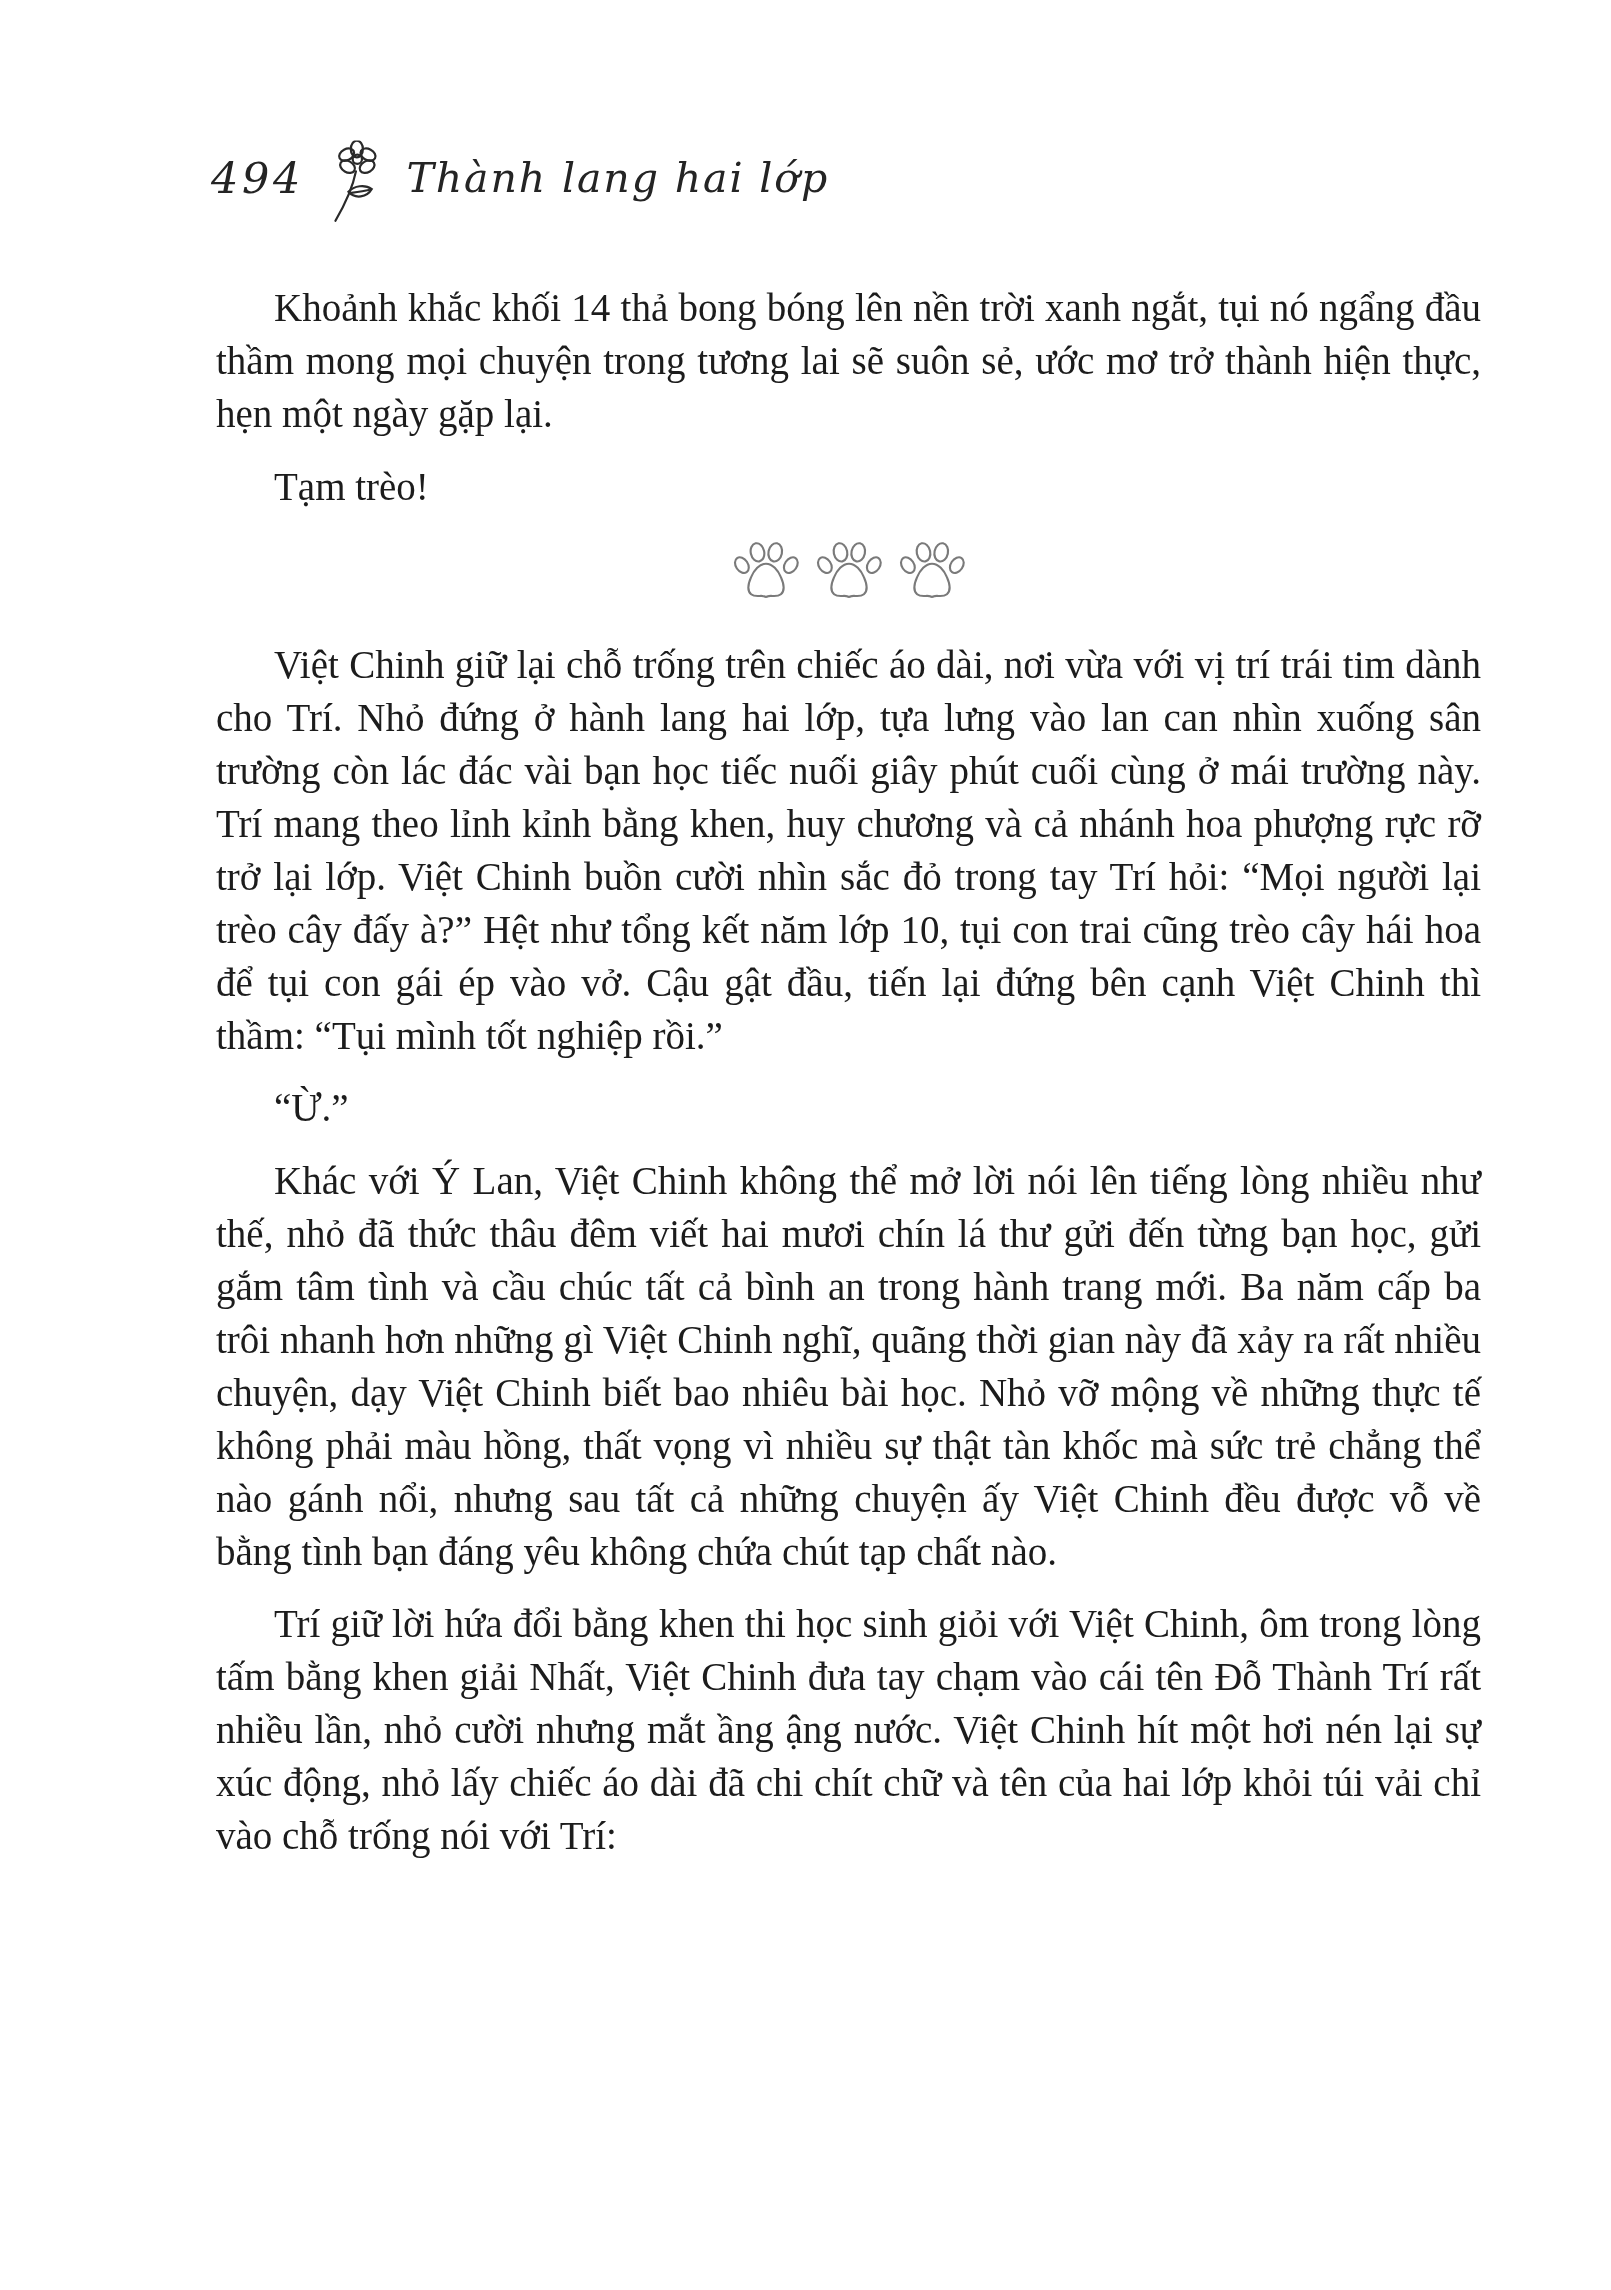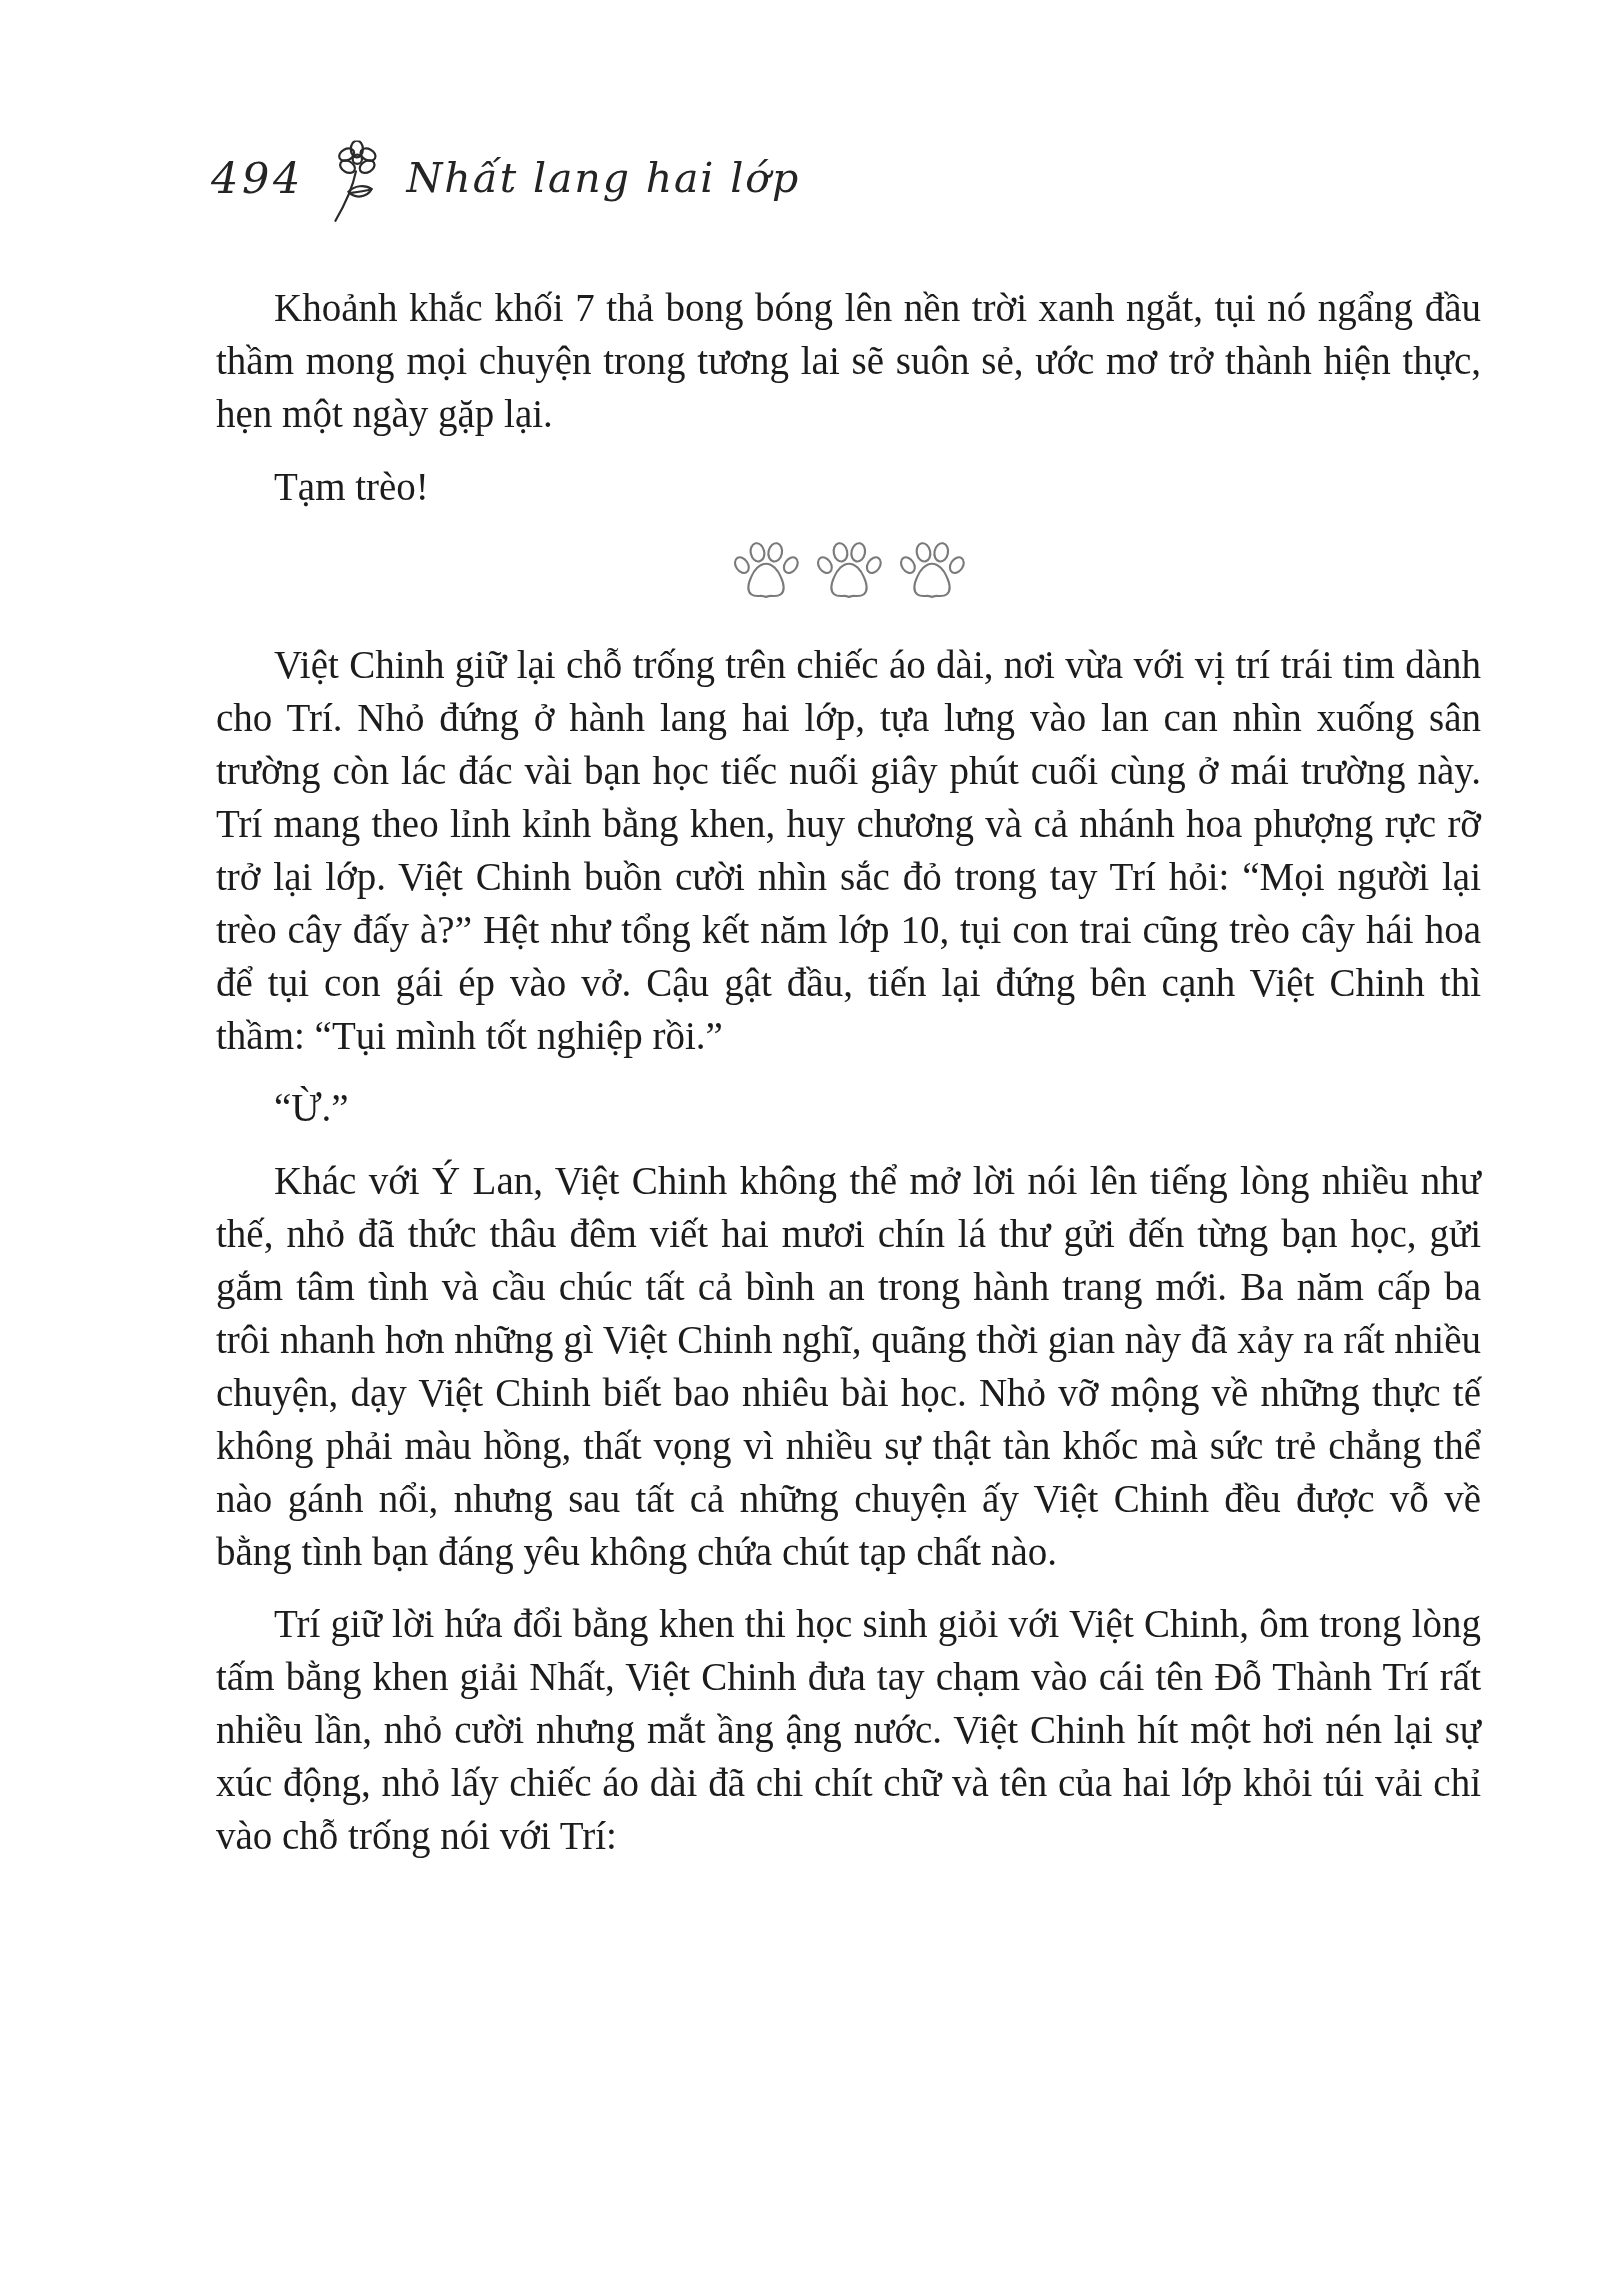--- a/index.html
+++ b/index.html
@@ -78,26 +78,26 @@
           <ellipse cx="42" cy="28" rx="8.5" ry="6" transform="rotate(-30 42 28)"></ellipse>
           <ellipse cx="20" cy="15" rx="8.5" ry="6" transform="rotate(-28 20 15)"></ellipse>
           <ellipse cx="21" cy="28" rx="8.5" ry="6" transform="rotate(30 21 28)"></ellipse>
           <circle cx="31.5" cy="20" r="5"></circle>
           <path d="M30 33 C27 48 22 62 8 86"></path>
           <path d="M22 55 C28 48 40 47 47 52 C42 61 29 63 22 55 Z"></path>
           <path d="M25 56 C32 55 39 54 44 53"></path>
         </g>
       </svg>
     </span>
-    <span class="chapter-title">Nhất lang hai lớp</span>
+    <span class="chapter-title">Thành lang hai lớp</span>
   </header>
 
   <main class="body-text">
     <article id="article">
-        <p class="para">Khoảnh khắc khối 7 thả bong bóng lên nền trời xanh ngắt, tụi nó ngẩng đầu thầm mong mọi chuyện trong tương lai sẽ suôn sẻ, ước mơ trở thành hiện thực, hẹn một ngày gặp lại.</p>
+        <p class="para">Khoảnh khắc khối 14 thả bong bóng lên nền trời xanh ngắt, tụi nó ngẩng đầu thầm mong mọi chuyện trong tương lai sẽ suôn sẻ, ước mơ trở thành hiện thực, hẹn một ngày gặp lại.</p>
         <p class="para">Tạm trèo!</p>
         <div class="paw-divider">
     <span class="paw-icon">
       <svg width="72" height="61" viewBox="0 0 100 86" fill="none" xmlns="http://www.w3.org/2000/svg">
         <g stroke="#7a7a7a" stroke-width="3" fill="none">
           <ellipse cx="38" cy="16" rx="9.5" ry="13" transform="rotate(-12 38 16)"></ellipse>
           <ellipse cx="63" cy="16" rx="9.5" ry="13" transform="rotate(12 63 16)"></ellipse>
           <ellipse cx="16" cy="34" rx="8.5" ry="12" transform="rotate(-34 16 34)"></ellipse>
           <ellipse cx="85" cy="34" rx="8.5" ry="12" transform="rotate(34 85 34)"></ellipse>
           <path d="M50 32 C41 32 33 41 29 51 C25 60 23 70 29 75 C35 80 43 76 47 78 C49 79 51 79 53 78 C57 76 65 80 71 75 C77 70 75 60 71 51 C67 41 59 32 50 32 Z"></path>

